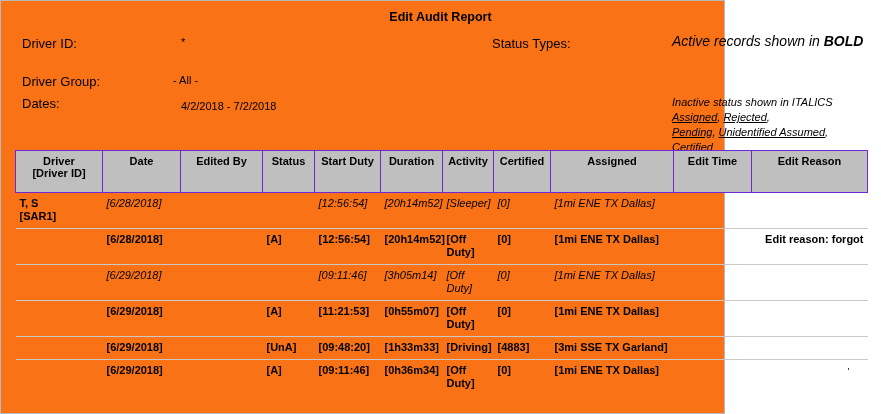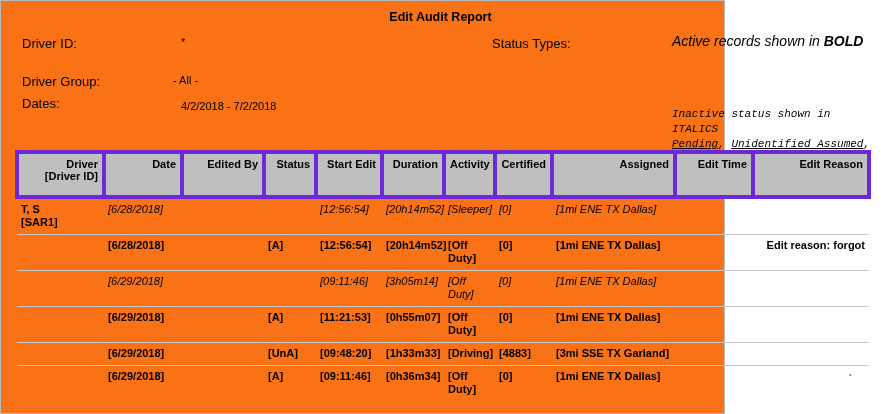--- a/index.html
+++ b/index.html
@@ -63,43 +63,42 @@
     width: 205px;
     font-style: italic;
     font-size: 14px;
     line-height: 15px;
   }
   .status-notes b { font-style: italic; font-weight: bold; }
 
   .inactive-block {
     position: absolute;
     left: 671px;
-    top: 76px;
+    top: 64px;
     width: 205px;
     font-style: italic;
     font-size: 11px;
     line-height: 15px;
-    font-family: Liberation Mono, monospace;
   }
   .inactive-block .u { text-decoration: underline; }
 
   
   table.audit {
     position: absolute;
     top: 149px;
     left: 14px;
     width: 852px;
     border-collapse: collapse;
     table-layout: fixed;
     font-size: 11px;
   }
   table.audit th {
     background: #bfbfbf;
-    border: 4px solid #6d28d9;
-    text-align: right;
+    border: 1px solid #6d28d9;
+    text-align: center;
     vertical-align: top;
     font-weight: bold;
     padding: 4px 4px 4px 4px;
     height: 33px;
     font-size: 11px;
   }
   table.audit td {
     border-bottom: 1px solid #c9c9c9;
     vertical-align: top;
     padding: 4px 4px 5px 4px;
@@ -154,22 +153,22 @@
     <div class="meta-value val-dates">4/2/2018 - 7/2/2018</div>
 
     <div class="meta-label lbl-statustypes">Status Types:</div>
 
     <div class="status-notes">
       <div><span>Active records shown in </span><b>BOLD</b></div>
     </div>
 
     <div class="inactive-block">
       <div>Inactive status shown in ITALICS</div>
+      <div><span class="u">Assigned</span>, <span class="u">Rejected</span>,</div>
       <div><span class="u">Pending</span>, <span class="u">Unidentified Assumed</span>,</div>
-      <div><span class="u">Assigned</span>, <span class="u">Rejected</span>,</div>
       <div><span class="u">Certified</span></div>
     </div>
   </div>
 
   <table class="audit">
     <colgroup>
       <col class="c-driver">
         <col class="c-date">
         <col class="c-editedby">
         <col class="c-status">
@@ -183,21 +182,21 @@
     </colgroup>
     <thead>
       <tr>
         <th>
           <div>Driver</div>
           <div>[Driver ID]</div>
         </th>
         <th>Date</th>
         <th>Edited By</th>
         <th>Status</th>
-        <th>Start Edit</th>
+        <th>Start Duty</th>
         <th>Duration</th>
         <th>Activity</th>
         <th>Certified</th>
         <th>Assigned</th>
         <th>Edit Time</th>
         <th>Edit Reason</th>
       </tr>
     </thead>
     <tbody>
 

